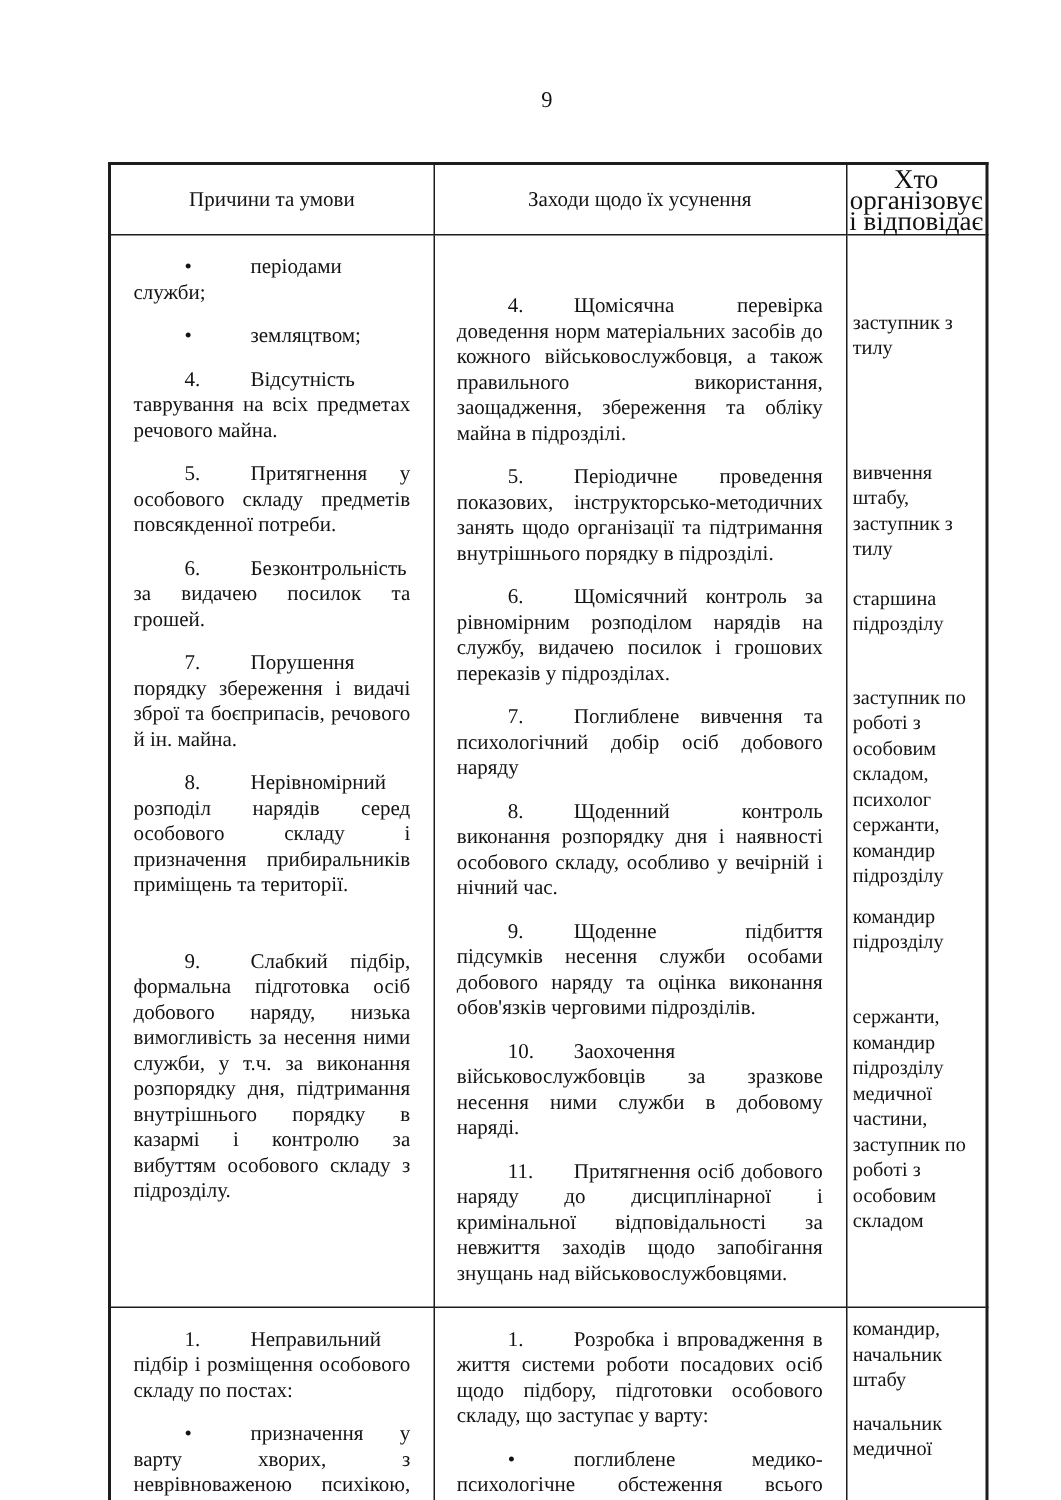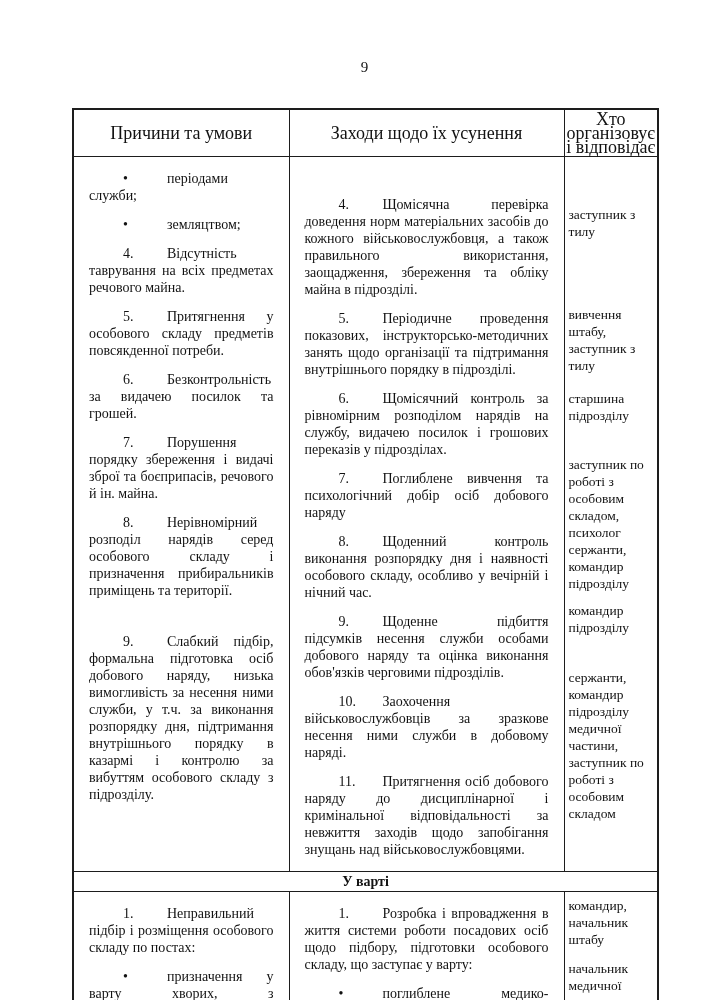--- a/index.html
+++ b/index.html
@@ -21,21 +21,21 @@
     border:2px solid #1d1d1d;
   }
   td,th{
     border:1.5px solid #1d1d1d;
     vertical-align:top;
     padding:1px 3px;
     font-weight:normal;
   }
   tr.hdr th{
     text-align:center;vertical-align:middle;
-    font-size:18px;line-height:15px;height:41px;padding:2px 1px;
+    font-size:14px;line-height:15px;height:41px;padding:2px 1px;
   }
   tr.hdr th.h3{font-size:18px;line-height:14px;}
   td.c1,td.c2{font-size:14px;line-height:17px;}
   td.c1 p,td.c2 p{margin:12px;text-align:justify;text-indent:34px;}
   .mk{display:inline-block;width:44px;text-indent:0;}
   td.c3{font-size:13.5px;line-height:17px;padding-left:4px;padding-right:8px;}
   td.c3 p{margin:0;text-align:left;}
   tr.divider td{
     text-align:center;font-weight:bold;font-size:14px;
     padding:0;height:19px;line-height:19px;vertical-align:middle;
@@ -100,23 +100,20 @@
         <p class="g66">вивчення штабу, заступник з тилу</p>
         <p class="g16">старшина підрозділу</p>
         <p class="g32">заступник по роботі з особовим складом, психолог</p>
         <p>сержанти, командир підрозділу</p>
         <p class="g10">командир підрозділу</p>
         <p class="g33">сержанти, командир підрозділу</p>
         <p>медичної частини, заступник по роботі з особовим складом</p>
       </td>
     </tr>
 
-    <tr class="divider">
-      <td colspan="3">У варті</td>
-    </tr>
 
     <tr class="row2">
       <td class="c1">
         <p><span class="mk">1.</span><span>Неправильний підбір і розміщення особового складу по постах:</span></p>
         <p><span class="mk">•</span><span>призначення у варту хворих, з неврівноваженою психікою, які</span></p>
       </td>
       <td class="c2">
         <p><span class="mk">1.</span><span>Розробка і впровадження в життя системи роботи посадових осіб щодо підбору, підготовки особового складу, що заступає у варту:</span></p>
         <p><span class="mk">•</span><span>поглиблене медико-психологічне обстеження всього особового</span></p>
       </td>

